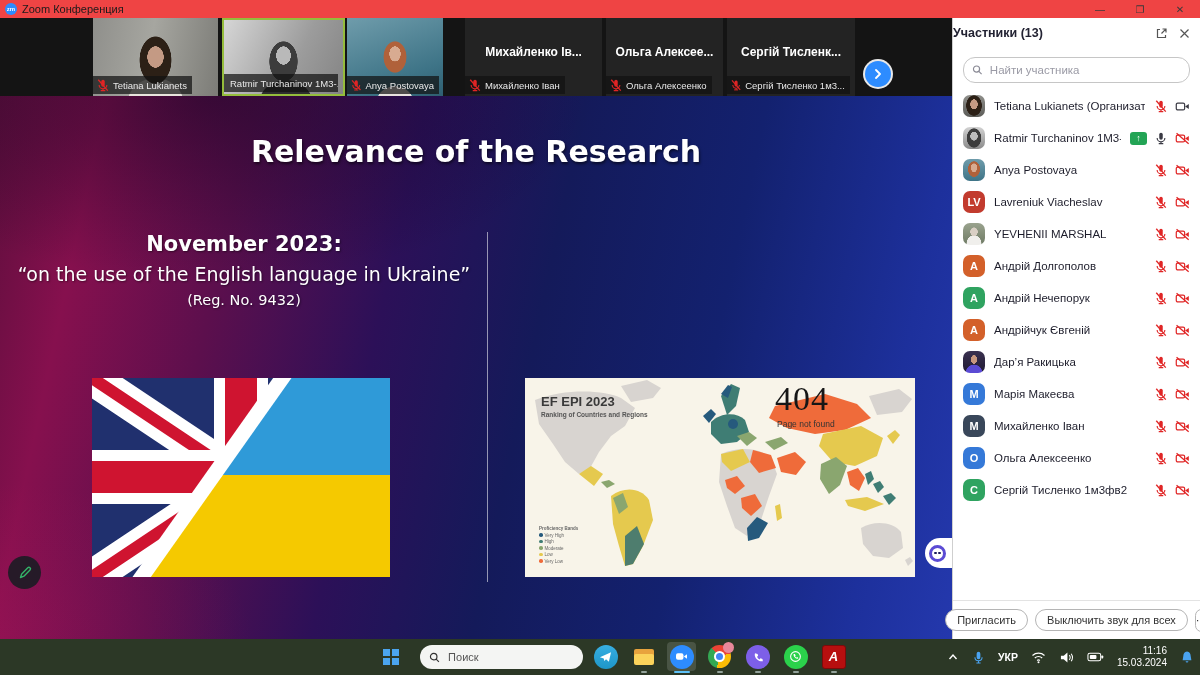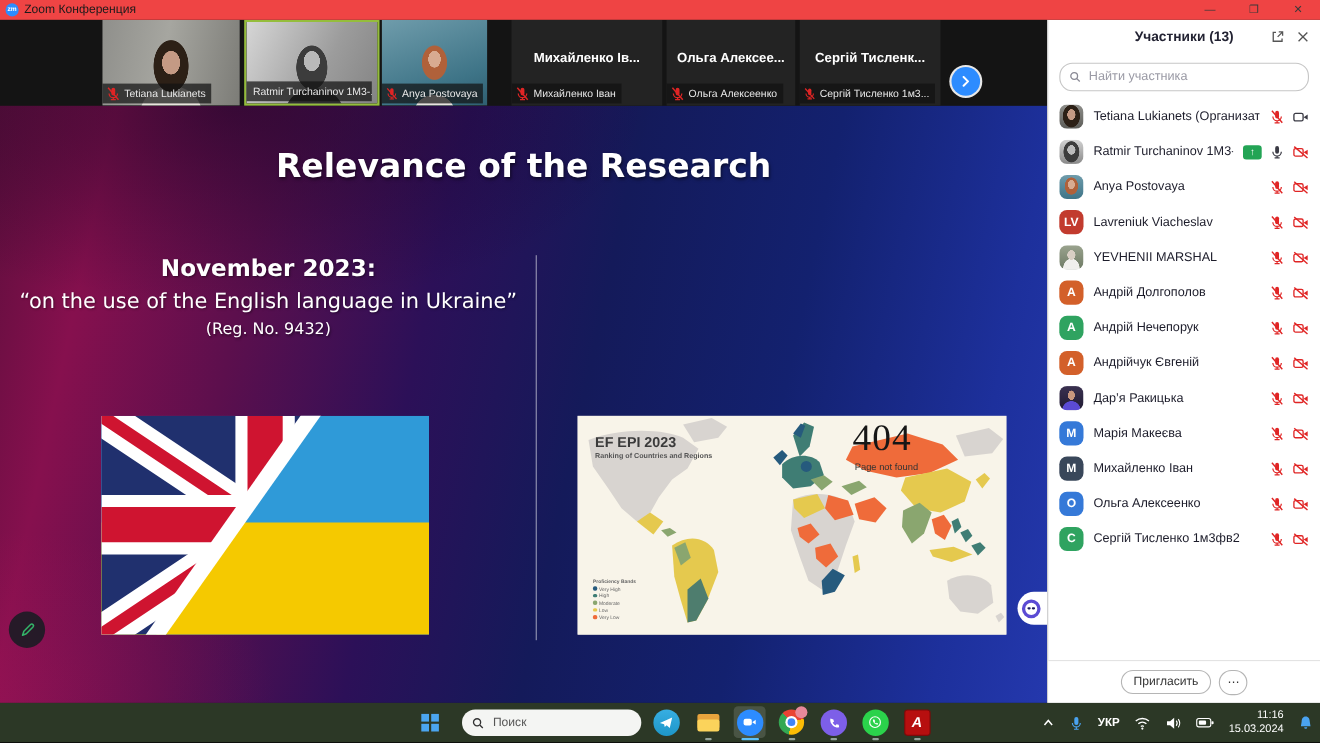--- a/index.html
+++ b/index.html
@@ -82,21 +82,21 @@
     background:rgba(24,27,34,.88);display:flex;align-items:center;justify-content:center;cursor:pointer;}
   .edgewidget{position:absolute;left:925px;top:442px;width:27px;height:30px;background:#fff;
     border-radius:15px 0 0 15px;display:flex;align-items:center;padding-left:4px;box-sizing:border-box;cursor:pointer;}
   .ewicon{width:17px;height:17px;border-radius:50%;border:3px solid #5b4bd4;box-sizing:border-box;
     background:#fff;display:flex;align-items:center;justify-content:center;gap:1.5px;}
   .ewicon i{width:2.5px;height:2.5px;border-radius:50%;background:#1c1c5e;}
 
   
   .participants{position:absolute;left:952px;top:18px;width:248px;height:621px;background:#fff;
     border-left:1px solid #cfcfcf;box-sizing:border-box;z-index:20;}
-  .phead{position:relative;height:30px;display:flex;align-items:center;justify-content:center;}
+  .phead{position:relative;height:30px;display:flex;align-items:center;}
   .ptitle{font-size:12.5px;font-weight:bold;color:#232333;}
   .phicons{position:absolute;right:10px;top:0;height:100%;display:flex;align-items:center;gap:11px;color:#555;}
   .psearch{margin:9px 10px 0 10px;height:24px;border:1px solid #c6c6c6;border-radius:12px;
     display:flex;align-items:center;padding:0 8px;gap:5px;background:#fff;}
   .psearch input{border:none;outline:none;font-size:11.5px;color:#333;width:100%;background:transparent;
     font-family:"Liberation Sans",sans-serif;}
   .psearch input::placeholder{color:#9a9aa5;}
   .plist{position:absolute;top:72px;left:0;right:0;bottom:40px;overflow:hidden;}
   .prow{height:32px;display:flex;align-items:center;padding:0 10px;gap:9px;cursor:pointer;}
   .pavatar{width:22px;height:22px;border-radius:7px;flex:none;display:flex;align-items:center;
@@ -584,20 +584,21 @@
             <svg width="15" height="13" viewBox="0 0 16 14">
      <rect x="1.3" y="3.3" width="9" height="7.4" rx="1.6" fill="none" stroke="#e02525" stroke-width="1.3"></rect>
      <path d="M10.8 7l4-2.6v5.2L10.8 7z" fill="#e02525"></path>
      <line x1="1.6" y1="1.4" x2="14.6" y2="12.6" stroke="#e02525" stroke-width="1.4"></line>
    </svg>
           </span>
         </div>
       </div>
     <div class="pfoot">
       <button class="pbtn">Пригласить</button>
+      <button class="pbtn">Выключить звук для всех</button>
       <button class="pbtn pmore">⋯</button>
     </div>
   </div>
 
   <div class="taskbar">
     <div class="tstart">
         <i></i>
         <i></i>
         <i></i>
         <i></i>

